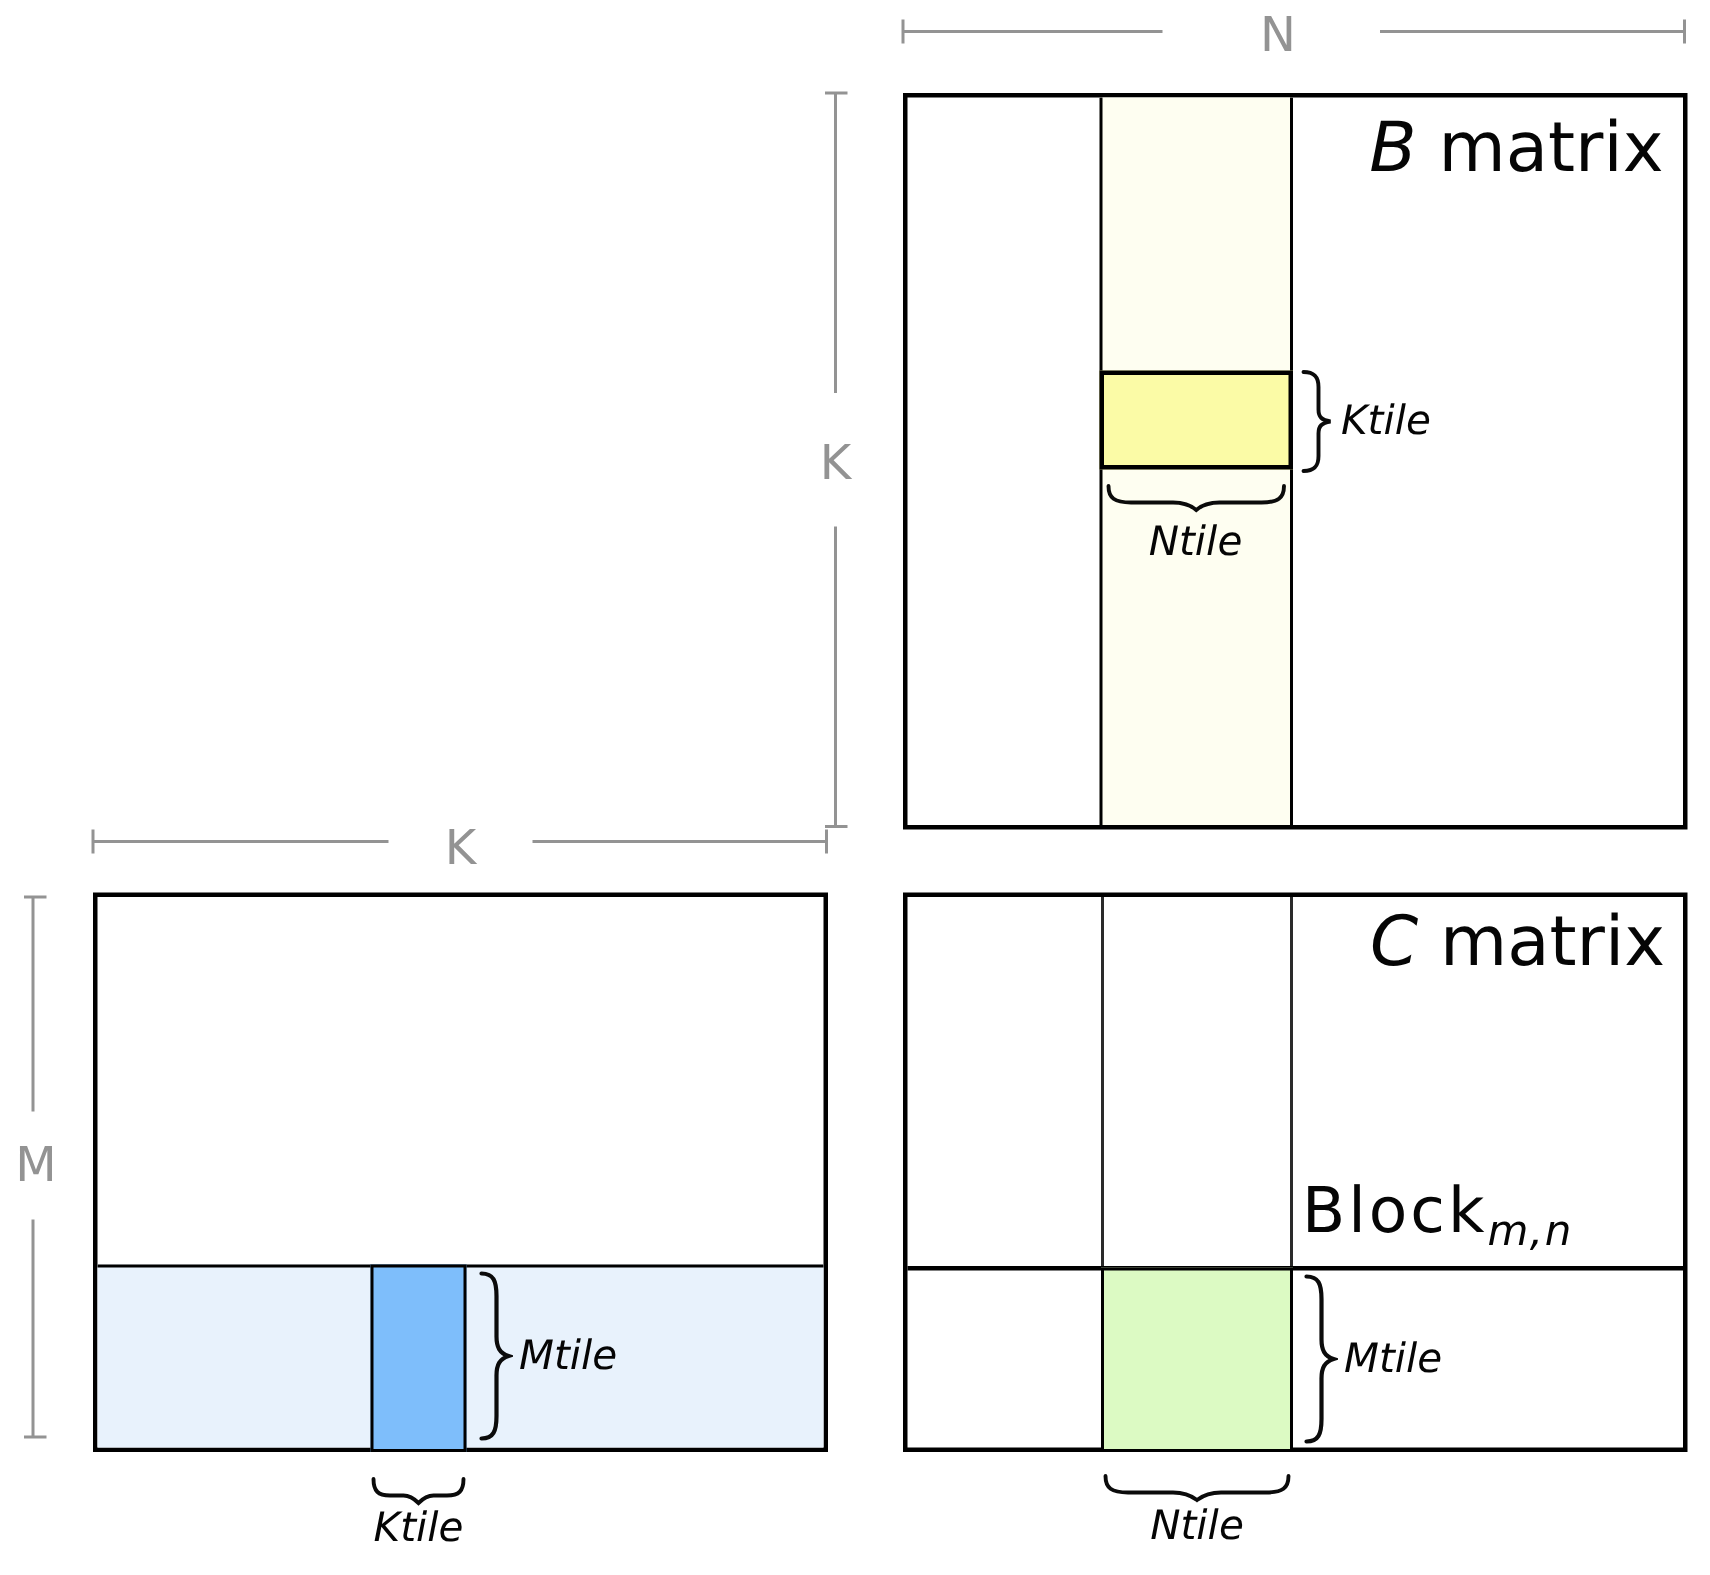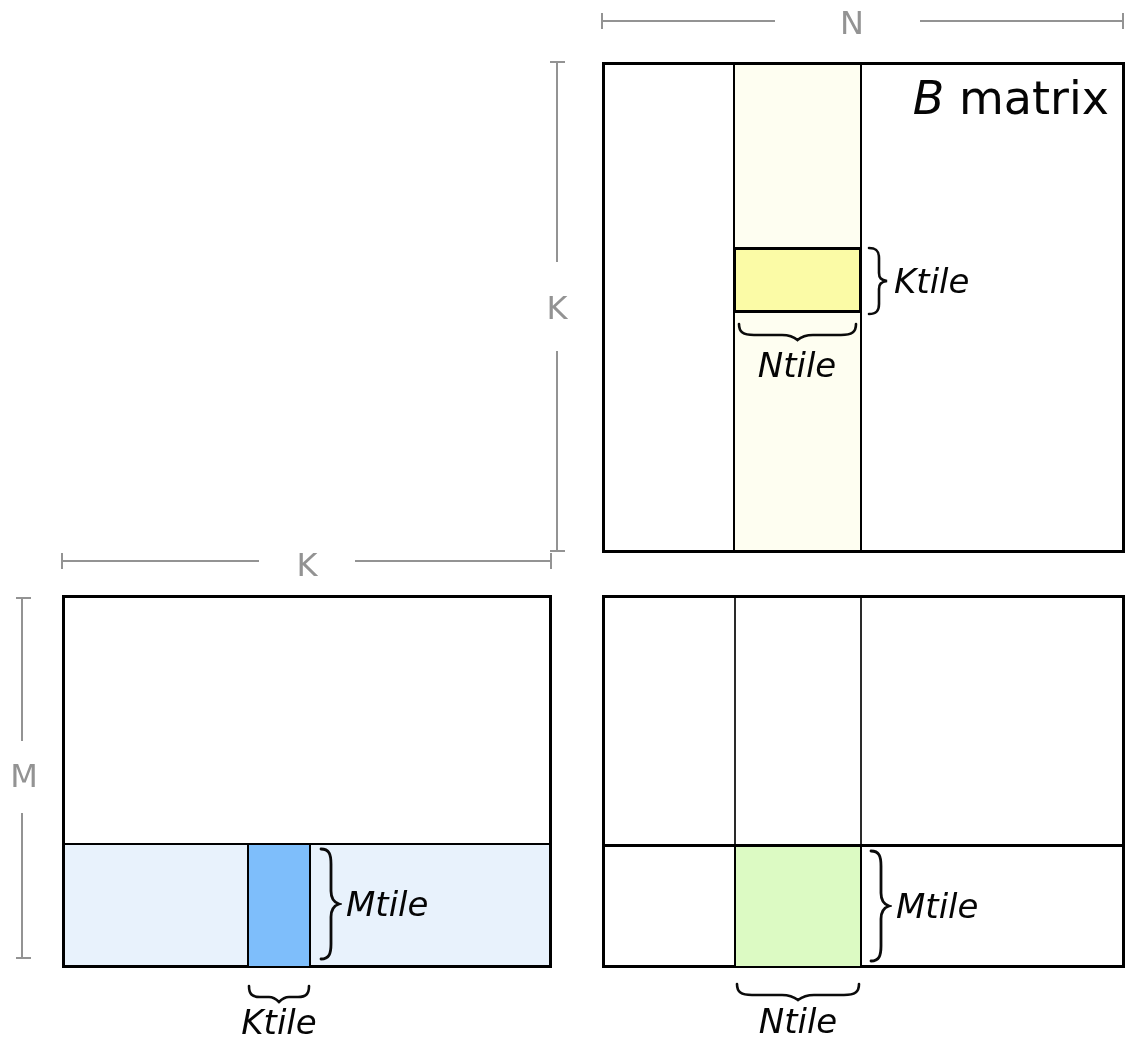--- a/index.html
+++ b/index.html
@@ -11,21 +11,21 @@
   .dimseg{position:absolute;background:var(--dimension_gray);}
   .dimlabel{
     position:absolute;color:var(--dimension_gray);font-size:32px;line-height:1;
     transform:translate(-50%,-50%);white-space:nowrap;
   }
   .title{
     position:absolute;font-size:46px;line-height:1;white-space:nowrap;color:#050505;
   }
   .title .letter{font-style:italic;}
   .tilelabel{
-    position:absolute;font-style:italic;font-size:34px;line-height:1;color:#050505;white-space:nowrap;
+    position:absolute;font-style:italic;font-size:27px;line-height:1;color:#050505;white-space:nowrap;
   }
   .vcenter{transform:translateY(-50%);}
   .hcenter{transform:translateX(-50%);}
   .brace{position:absolute;}
   .blocklabel{position:absolute;font-size:42px;line-height:1;letter-spacing:2px;color:#050505;white-space:nowrap;}
   .blocklabel sub{font-size:28px;font-style:italic;letter-spacing:1px;line-height:1;vertical-align:-9px;}
   
   .b-band{position:absolute;left:733px;top:65px;width:129px;height:485px;box-sizing:border-box;
           background:var(--b_column);border-left:2px solid #000;border-right:2px solid #000;}
   .b-tile{position:absolute;left:733px;top:247px;width:129px;height:66px;box-sizing:border-box;
@@ -95,21 +95,23 @@
   <svg class="brace" style="left:247px;top:982px;" width="64" height="22" viewBox="0 0 64 22">
     <path d="M2,4 C2,12 5,15 13,15 L22,15 C26,15 29,17 32,20 C35,17 38,15 42,15 L51,15 C59,15 62,12 62,4" fill="none" stroke="#0b0b0b" stroke-width="2.6" stroke-linecap="round"></path>
   </svg>
   <div class="tilelabel hcenter" style="left:279px;top:1005px;">Ktile</div>
 
   <div class="matrix" style="left:602px;top:595px;width:523px;height:373px;"></div>
   <div class="c-thinline" style="left:734px;"></div>
   <div class="c-thinline" style="left:860px;"></div>
   <div class="c-rowline"></div>
   <div class="c-tile"></div>
+  <div class="title" style="right:30px;top:604px;"><span class="letter">C</span><span> matrix</span></div>
 
+  <div class="blocklabel" style="left:868px;top:786px;"><span>Block</span><sub>m,n</sub></div>
 
   <svg class="brace" style="left:866px;top:849px;" width="26" height="114" viewBox="0 0 26 114">
     <path d="M5,2 C13,2 15,7 15,17 L15,44 C15,51 17,55 23,57 C17,59 15,63 15,70 L15,97 C15,107 13,112 5,112" fill="none" stroke="#0b0b0b" stroke-width="2.8" stroke-linecap="round"></path>
   </svg>
   <div class="tilelabel vcenter" style="left:896px;top:906px;">Mtile</div>
 
   <svg class="brace" style="left:735px;top:980px;" width="126" height="22" viewBox="0 0 126 22">
     <path d="M2,4 C2,12 6,15 17,15 L47,15 C54,15 59,17 63,20 C67,17 72,15 79,15 L109,15 C120,15 124,12 124,4" fill="none" stroke="#0b0b0b" stroke-width="2.6" stroke-linecap="round"></path>
   </svg>
   <div class="tilelabel hcenter" style="left:798px;top:1004px;">Ntile</div>

